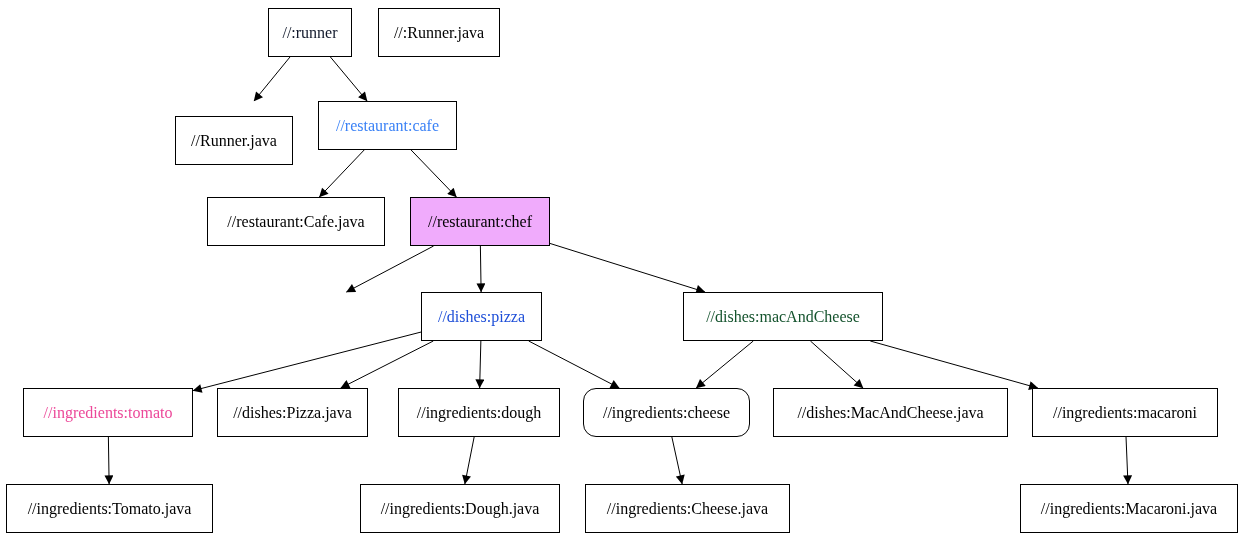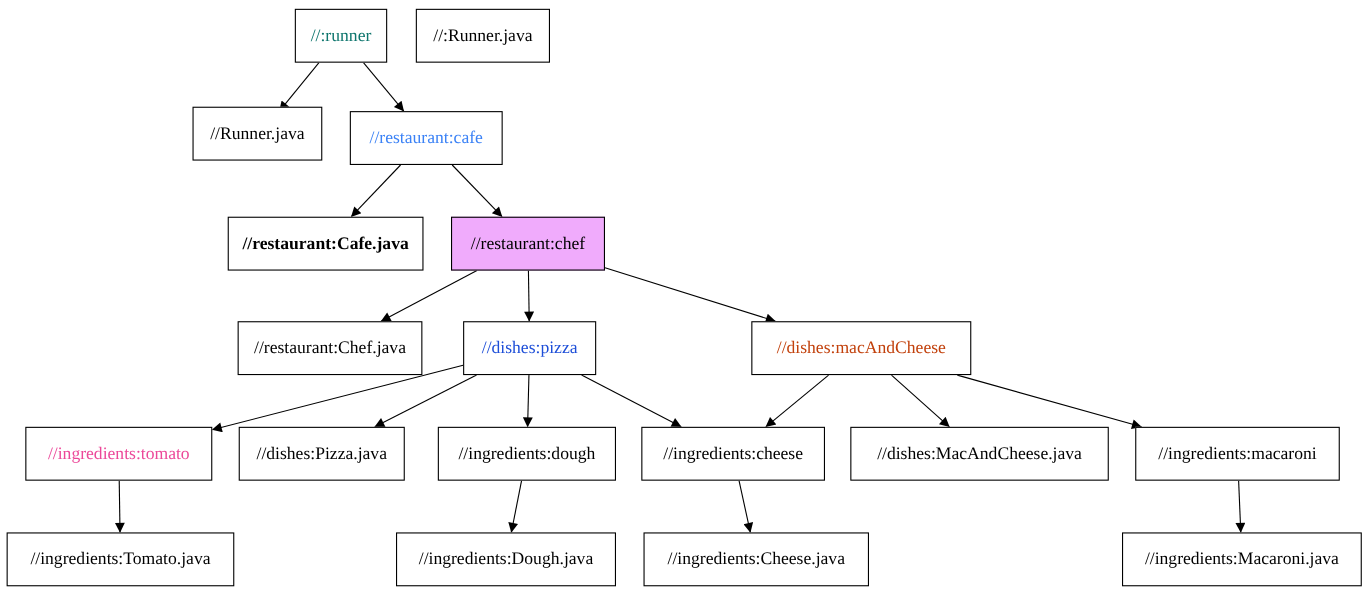--- a/index.html
+++ b/index.html
@@ -54,57 +54,54 @@
       <line x1="480.8619791666667" y1="341" x2="479.6380208333333" y2="388" class="edge-line" stroke="#000000" marker-end="url(#arrow)"></line>
       <line x1="528.7135416666666" y1="341" x2="619.2864583333334" y2="388" class="edge-line" stroke="#000000" marker-end="url(#arrow)"></line>
       <line x1="753.2682291666666" y1="341" x2="696.2317708333334" y2="388" class="edge-line" stroke="#000000" marker-end="url(#arrow)"></line>
       <line x1="810.4348958333334" y1="341" x2="863.0651041666666" y2="388" class="edge-line" stroke="#000000" marker-end="url(#arrow)"></line>
       <line x1="870.28125" y1="341" x2="1037.71875" y2="388" class="edge-line" stroke="#000000" marker-end="url(#arrow)"></line>
       <line x1="108.3828125" y1="437" x2="109.1171875" y2="484" class="edge-line" stroke="#000000" marker-end="url(#arrow)"></line>
       <line x1="474.1510416666667" y1="437" x2="464.8489583333333" y2="484" class="edge-line" stroke="#000000" marker-end="url(#arrow)"></line>
       <line x1="671.859375" y1="437" x2="682.140625" y2="484" class="edge-line" stroke="#000000" marker-end="url(#arrow)"></line>
       <line x1="1126.0208333333333" y1="437" x2="1127.9791666666667" y2="484" class="edge-line" stroke="#000000" marker-end="url(#arrow)"></line>
     </svg>
-<div class="node" style="left: 268px; top: 8px; width: 84px; height: 49px; background: rgb(255, 255, 255); border-color: rgb(0, 0, 0); color: #0f766e; justify-content: center;">
+<div class="node" style="left: 268px; top: 8px; width: 84px; height: 49px; background: rgb(255, 255, 255); border-color: rgb(0, 0, 0); color: #0f172a; justify-content: center;">
       <span>//:runner</span>
     </div>
     <div class="node" style="left: 378px; top: 8px; width: 122px; height: 49px; background: rgb(255, 255, 255); border-color: rgb(0, 0, 0); color: rgb(0, 0, 0);">
       <span>//:Runner.java</span>
     </div>
-    <div class="node" style="left: 175px; top: 97px; width: 118px; height: 49px; background: rgb(255, 255, 255); border-color: rgb(0, 0, 0); color: rgb(0, 0, 0);">
+    <div class="node" style="left: 175px; top: 116px; width: 118px; height: 49px; background: rgb(255, 255, 255); border-color: rgb(0, 0, 0); color: rgb(0, 0, 0);">
       <span>//Runner.java</span>
     </div>
     <div class="node" style="left: 318px; top: 101px; width: 139px; height: 49px; background: rgb(255, 255, 255); border-color: rgb(0, 0, 0); color: #3b82f6;">
       <span>//restaurant:cafe</span>
     </div>
-    <div class="node" style="left: 207px; top: 197px; width: 178px; height: 49px; background: rgb(255, 255, 255); border-color: rgb(0, 0, 0); color: rgb(0, 0, 0); font-weight: bold;">
+    <div class="node" style="left: 207px; top: 197px; width: 178px; height: 49px; background: rgb(255, 255, 255); border-color: rgb(0, 0, 0); color: rgb(0, 0, 0);">
       <span>//restaurant:Cafe.java</span>
     </div>
     <div class="node" style="left: 410px; top: 197px; width: 140px; height: 49px; background: #f0abfc; border-color: rgb(0, 0, 0); color: rgb(0, 0, 0);">
       <span>//restaurant:chef</span>
     </div>
-    <div class="node" style="left: 216px; top: 292px; width: 168px; height: 49px; background: rgb(255, 255, 255); border-color: rgb(0, 0, 0); color: rgb(0, 0, 0);">
-      <span>//restaurant:Chef.java</span>
-    </div>
     <div class="node" style="left: 421px; top: 292px; width: 121px; height: 49px; background: rgb(255, 255, 255); border-color: rgb(0, 0, 0); color: #1d4ed8;">
       <span>//dishes:pizza</span>
     </div>
-    <div class="node" style="left: 683px; top: 292px; width: 200px; height: 49px; background: rgb(255, 255, 255); border-color: rgb(0, 0, 0); color: #c2410c;">
+    <div class="node" style="left: 683px; top: 292px; width: 200px; height: 49px; background: rgb(255, 255, 255); border-color: rgb(0, 0, 0); color: #14532d;">
       <span>//dishes:macAndCheese</span>
     </div>
     <div class="node" style="left: 23px; top: 388px; width: 170px; height: 49px; background: rgb(255, 255, 255); border-color: rgb(0, 0, 0); color: #ec4899;">
       <span>//ingredients:tomato</span>
     </div>
     <div class="node" style="left: 217px; top: 388px; width: 151px; height: 49px; background: rgb(255, 255, 255); border-color: rgb(0, 0, 0); color: rgb(0, 0, 0);">
       <span>//dishes:Pizza.java</span>
     </div>
     <div class="node" style="left: 398px; top: 388px; width: 162px; height: 49px; background: rgb(255, 255, 255); border-color: rgb(0, 0, 0); color: rgb(0, 0, 0);">
       <span>//ingredients:dough</span>
     </div>
-    <div class="node" style="left: 583px; top: 388px; width: 167px; height: 49px; background: rgb(255, 255, 255); border-color: rgb(0, 0, 0); color: rgb(0, 0, 0);">
+    <div class="node" style="left: 583px; top: 388px; width: 167px; height: 49px; background: rgb(255, 255, 255); border-color: rgb(0, 0, 0); color: rgb(0, 0, 0); border-radius: 13px;">
       <span>//ingredients:cheese</span>
     </div>
     <div class="node" style="left: 773px; top: 388px; width: 235px; height: 49px; background: rgb(255, 255, 255); border-color: rgb(0, 0, 0); color: rgb(0, 0, 0);">
       <span>//dishes:MacAndCheese.java</span>
     </div>
     <div class="node" style="left: 1032px; top: 388px; width: 186px; height: 49px; background: rgb(255, 255, 255); border-color: rgb(0, 0, 0); color: rgb(0, 0, 0); align-items: center;">
       <span>//ingredients:macaroni</span>
     </div>
     <div class="node" style="left: 6px; top: 484px; width: 207px; height: 49px; background: rgb(255, 255, 255); border-color: rgb(0, 0, 0); color: rgb(0, 0, 0);">
       <span>//ingredients:Tomato.java</span>

